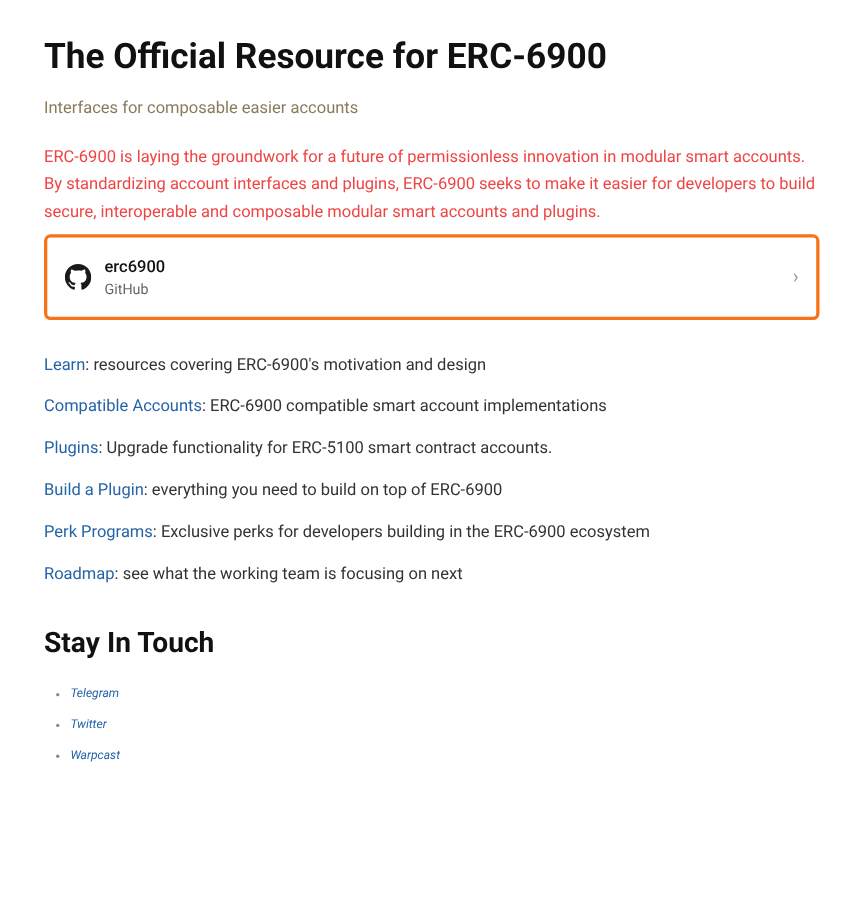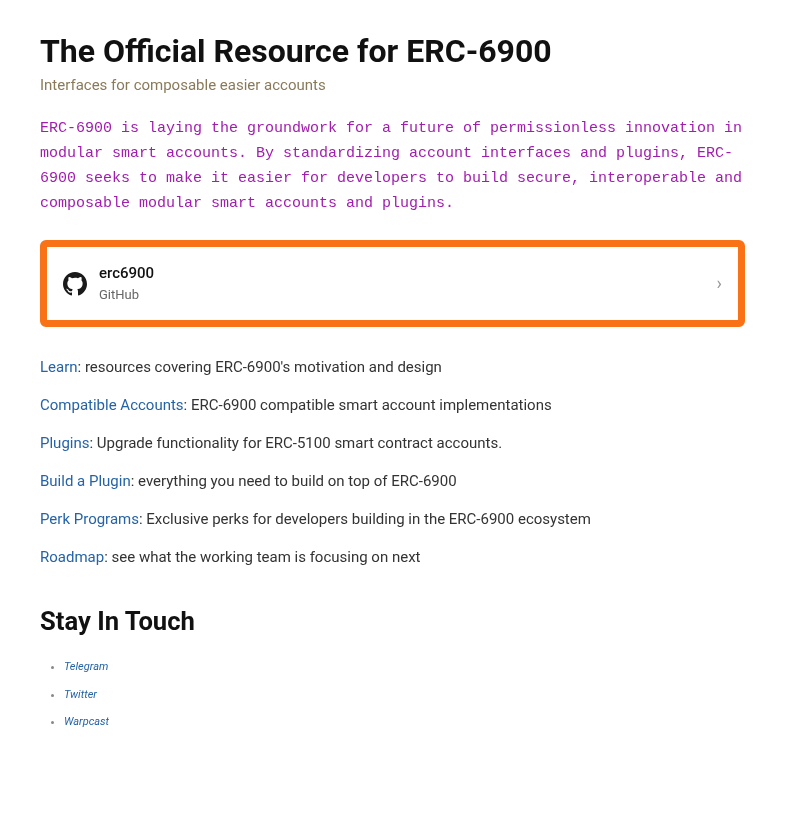--- a/index.html
+++ b/index.html
@@ -15,40 +15,39 @@
       background: #ffffff;
       padding: 32px 40px 40px 40px;
       max-width: 785px;
       line-height: 1.6;
     }
 
     h1 {
       font-size: 2rem;
       font-weight: 700;
       color: #111111;
-      margin-bottom: 3px;
+      margin-bottom: 16px;
       line-height: 1.2;
     }
 
     .subtitle {
       color: #8a7a5a;
       font-size: 15px;
       margin-bottom: 20px;
     }
 
     .description {
       font-size: 15px;
-      color: #a21caf;
-      margin-bottom: 24px;
+      color: #ef4444;
+      margin-bottom: 8px;
       line-height: 1.65;
-      font-family: Liberation Mono, monospace;
     }
 
     .github-card {
-      border: 7px solid #f97316;
+      border: 3px solid #f97316;
       border-radius: 6px;
       padding: 14px 16px;
       display: flex;
       align-items: center;
       justify-content: space-between;
       margin-bottom: 28px;
       cursor: pointer;
     }
 
     .github-card-left {

